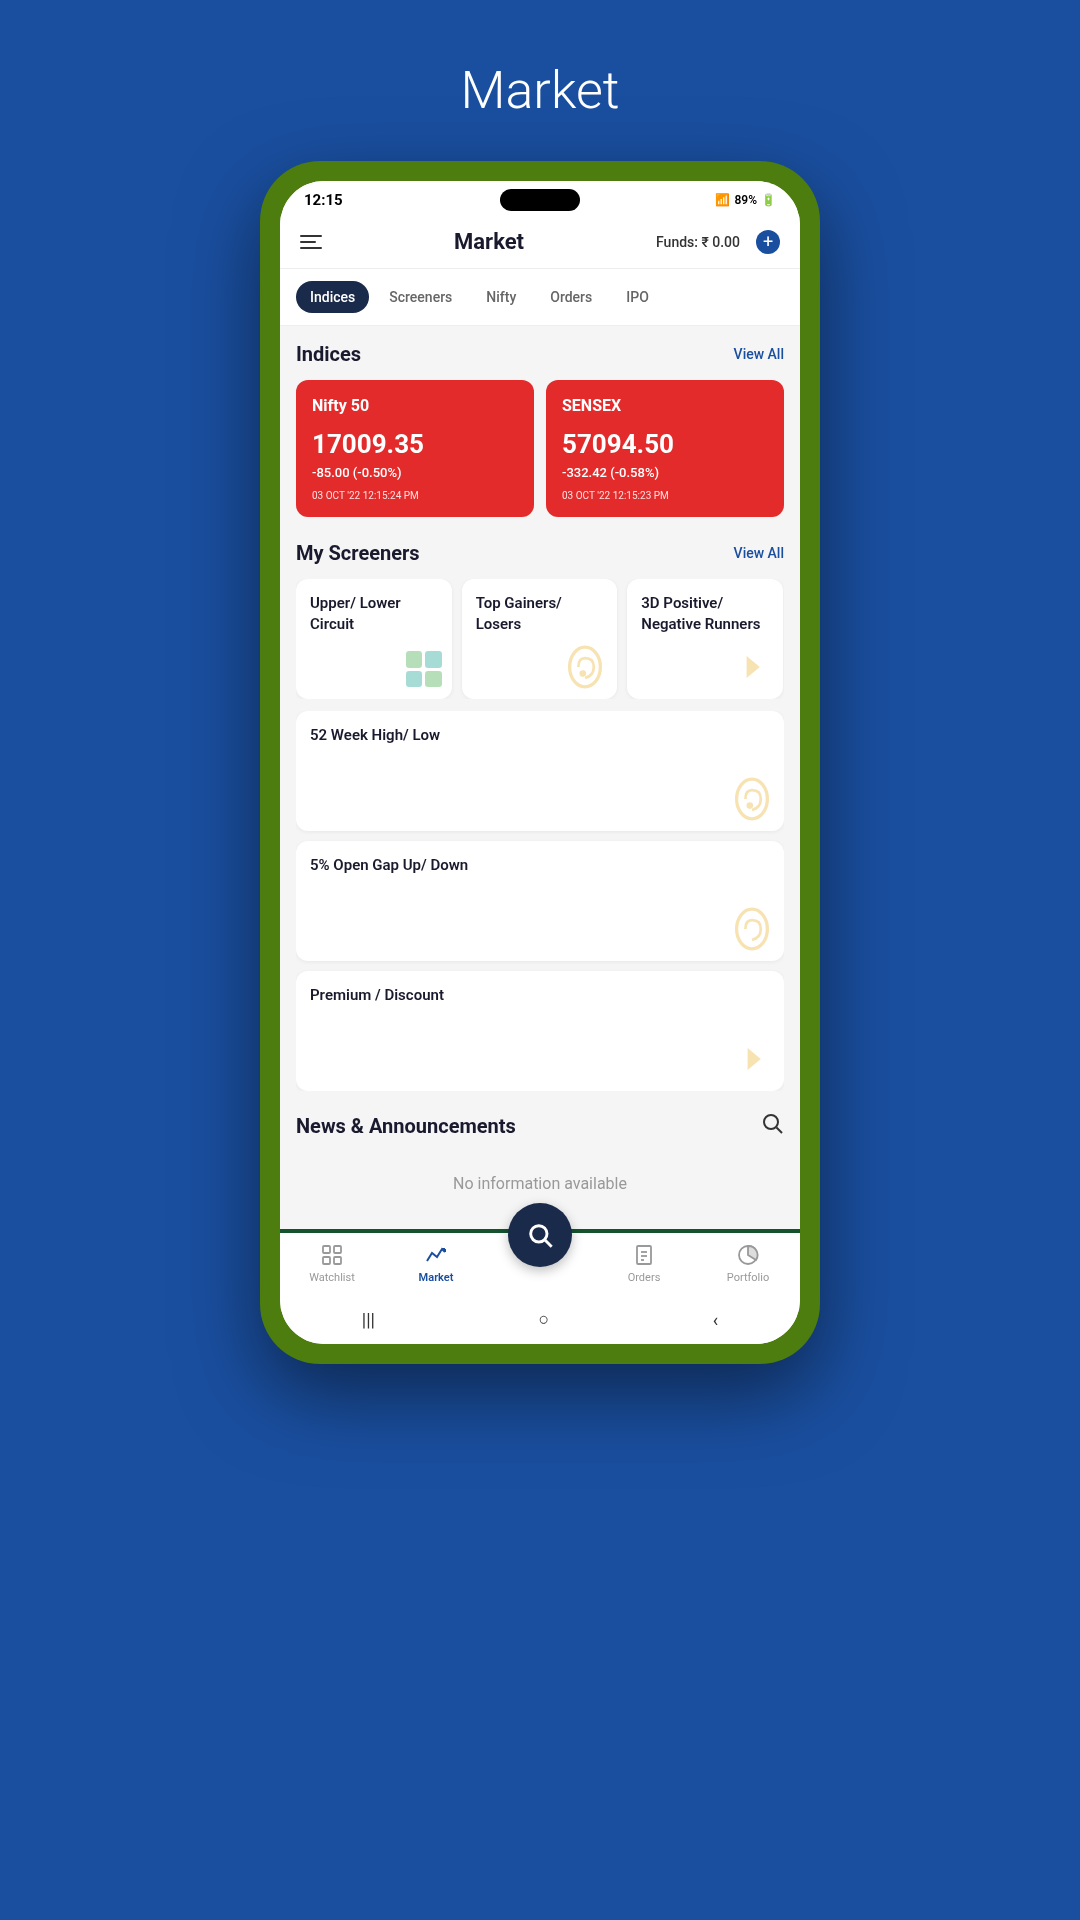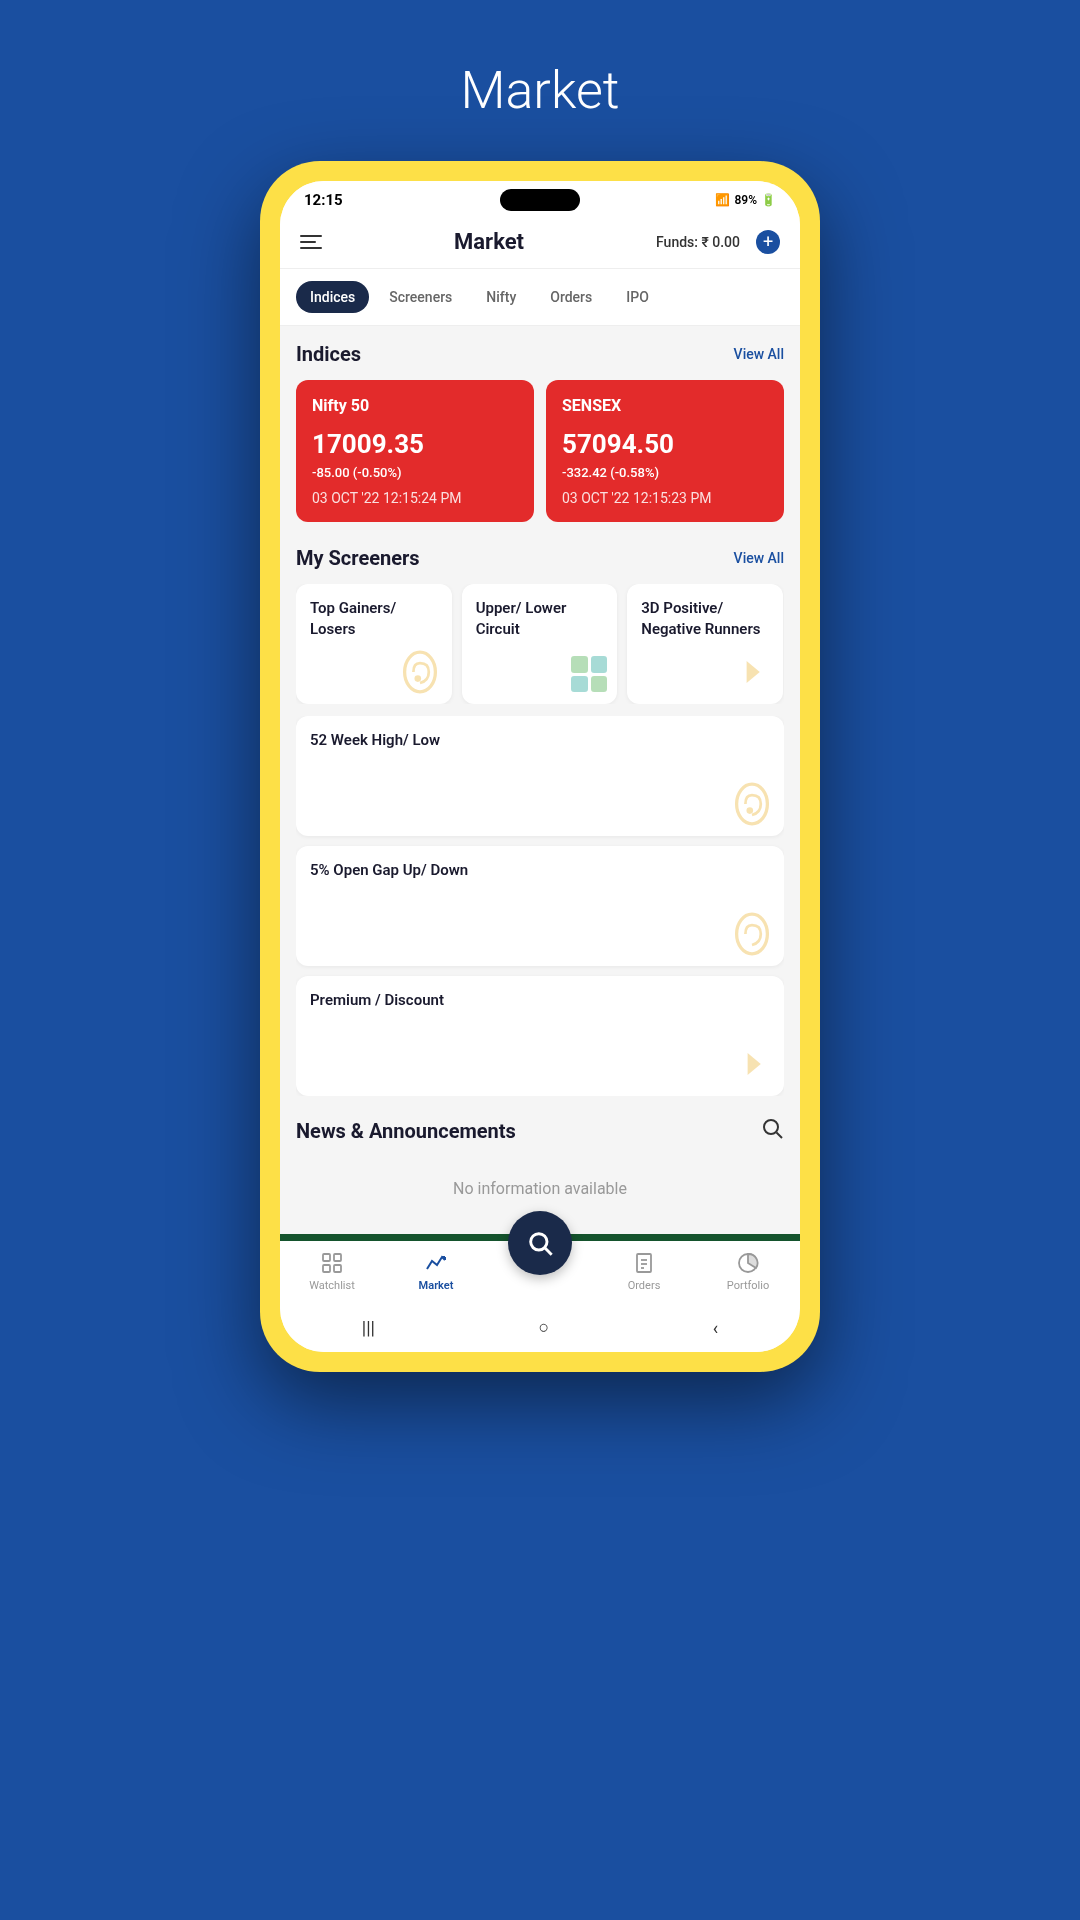--- a/index.html
+++ b/index.html
@@ -19,21 +19,21 @@
       font-size: 52px;
       font-weight: 300;
       margin-bottom: 40px;
       margin-top: 20px;
     }
 
     
     .phone-frame {
       width: 560px;
       min-height: 1200px;
-      background: #fde047;
+      background: #4d7c0f;
       border-radius: 60px;
       padding: 20px;
       box-shadow: 0 30px 80px rgba(0,0,0,0.5);
       position: relative;
     }
 
     .phone-screen {
       background: #f5f5f5;
       border-radius: 44px;
       overflow: hidden;
@@ -187,21 +187,21 @@
       margin-bottom: 6px;
     }
 
     .index-change {
       font-size: 13px;
       font-weight: 500;
       margin-bottom: 10px;
     }
 
     .index-time {
-      font-size: 14px;
+      font-size: 10px;
       opacity: 0.85;
     }
 
     
     .screeners-grid {
       display: flex;
       gap: 10px;
       margin-bottom: 12px;
       overflow: hidden;
     }
@@ -263,21 +263,21 @@
       padding: 20px 0;
     }
 
     
     .bottom-nav {
       background: white;
       display: flex;
       align-items: flex-end;
       justify-content: space-around;
       padding: 10px 0 14px;
-      border-top: 7px solid #14532d;
+      border-top: 4px solid #14532d;
       position: relative;
     }
 
     .nav-item {
       display: flex;
       flex-direction: column;
       align-items: center;
       gap: 4px;
       cursor: pointer;
       flex: 1;
@@ -402,35 +402,35 @@
         </div>
       </div>
 
       <div class="section-header">
         <span class="section-title">My Screeners</span>
         <span class="view-all">View All</span>
       </div>
 
       <div class="screeners-grid">
         <div class="screener-card">
-          <span class="screener-name">Top Gainers/ Losers</span>
-          <svg class="screener-icon-img" viewBox="0 0 40 40" style="opacity:0.3;">
-            <ellipse cx="20" cy="20" rx="14" ry="18" fill="none" stroke="#e6a000" stroke-width="3"></ellipse>
-            <path d="M14 20 Q14 12 20 12 Q28 12 28 20 Q28 28 20 30" fill="none" stroke="#e6a000" stroke-width="2.5"></path>
-            <circle cx="18" cy="26" r="3" fill="#e6a000"></circle>
-          </svg>
-        </div>
-        <div class="screener-card">
           <span class="screener-name">Upper/ Lower Circuit</span>
           <div class="four-squares" style="opacity:0.4;">
             <div class="sq" style="background:#4caf50; border-radius:3px;"></div>
             <div class="sq" style="background:#26a69a; border-radius:3px;"></div>
             <div class="sq" style="background:#26a69a; border-radius:3px;"></div>
             <div class="sq" style="background:#4caf50; border-radius:3px;"></div>
           </div>
+        </div>
+        <div class="screener-card">
+          <span class="screener-name">Top Gainers/ Losers</span>
+          <svg class="screener-icon-img" viewBox="0 0 40 40" style="opacity:0.3;">
+            <ellipse cx="20" cy="20" rx="14" ry="18" fill="none" stroke="#e6a000" stroke-width="3"></ellipse>
+            <path d="M14 20 Q14 12 20 12 Q28 12 28 20 Q28 28 20 30" fill="none" stroke="#e6a000" stroke-width="2.5"></path>
+            <circle cx="18" cy="26" r="3" fill="#e6a000"></circle>
+          </svg>
         </div>
         <div class="screener-card">
           <span class="screener-name">3D Positive/ Negative Runners</span>
           <svg class="screener-icon-img" viewBox="0 0 40 40" style="opacity:0.3;">
             <polygon points="28,20 16,10 16,30" fill="#e6a000"></polygon>
           </svg>
         </div>
       </div>
 
       <div class="screeners-grid" style="margin-bottom: 20px; flex-direction: column;">

